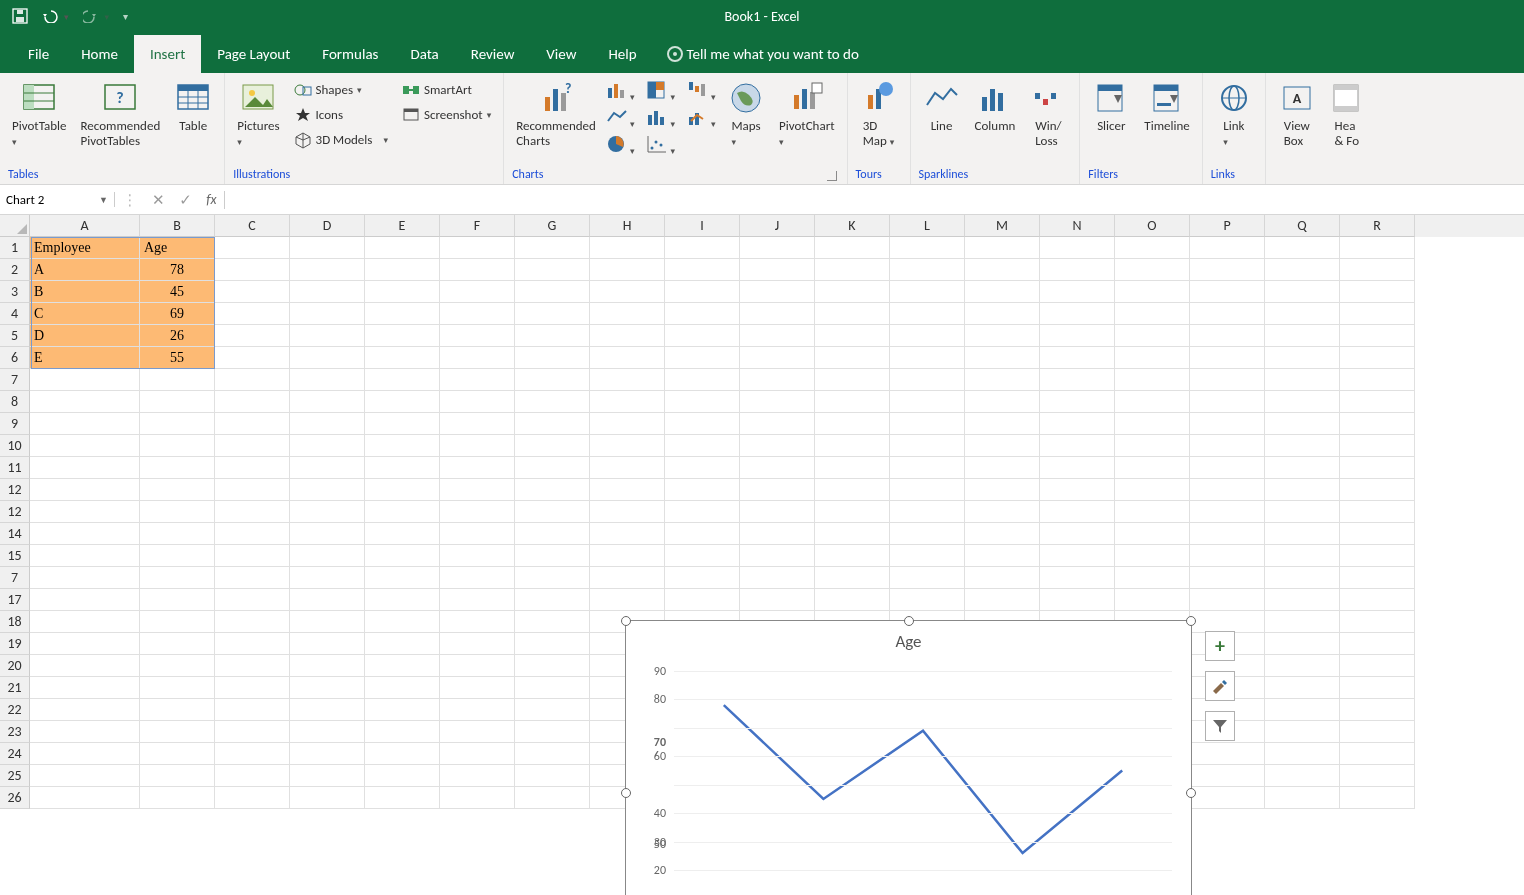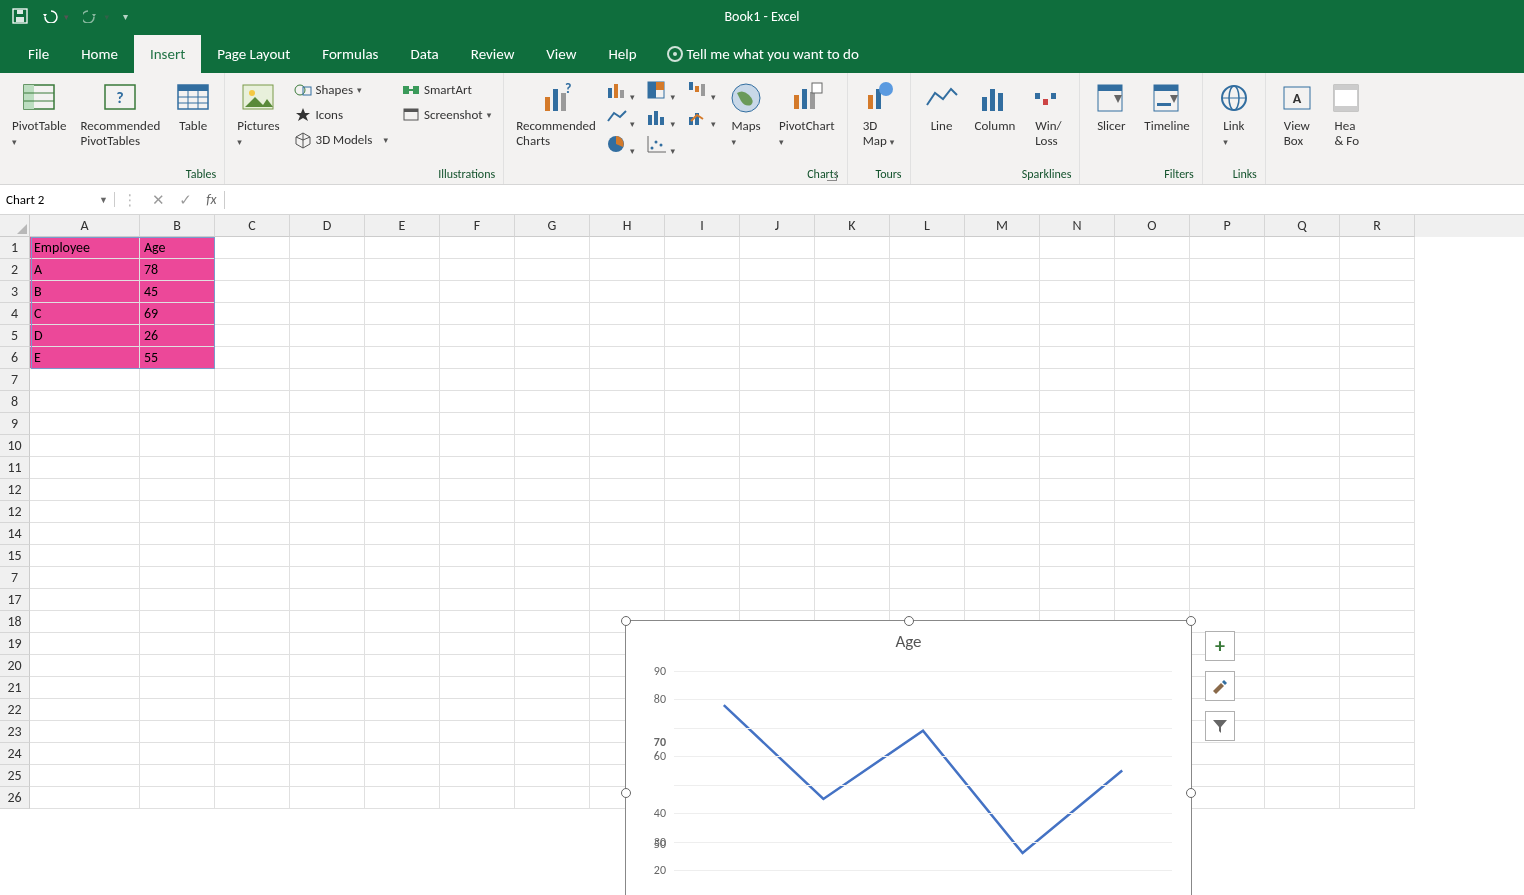--- a/index.html
+++ b/index.html
@@ -16,21 +16,21 @@
   .tab { padding: 10px 16px 10px 16px; cursor: pointer; }
   .tab.active { background: #f3f2f1; color: #217346; }
   .tellme { display: flex; align-items: center; padding: 10px 14px; gap: 4px; }
   .tellme-icon { width: 16px; height: 16px; border: 2px solid rgba(255,255,255,.8); border-radius: 50%; display: inline-block; position: relative; }
   .tellme-icon:after { content: ''; position: absolute; left: 4px; top: 4px; width: 4px; height: 4px; background: rgba(255,255,255,.8); border-radius: 50%; }
 
   
   .ribbon { background: #f3f2f1; height: 112px; border-bottom: 1px solid #d6d6d6; display: flex; }
   .ribbon-group { display: flex; flex-direction: column; padding: 4px 8px 0 8px; border-right: 1px solid #e1e1e1; }
   .ribbon-group-content { flex: 1; display: flex; align-items: flex-start; gap: 6px; }
-  .ribbon-group-label { text-align: right; font-size: 12px; color: #14532d; padding: 2px 0 3px 0; position: relative; }
+  .ribbon-group-label { text-align: left; font-size: 12px; color: #1d4ed8; padding: 2px 0 3px 0; position: relative; }
   .ribbon-group-label .dl { position: absolute; right: 2px; bottom: 3px; width: 10px; height: 10px; border: 1px solid #8a8a8a; border-left: none; border-top: none; }
   .big-btn { display: flex; flex-direction: column; align-items: center; justify-content: flex-start; padding: 4px 4px 0 4px; gap: 4px; cursor: pointer; min-width: 46px; }
   .big-btn .icon { width: 34px; height: 34px; }
   .big-btn .lbl { font-size: 13px; color: #333; text-align: left; line-height: 1.15; }
   .dd { font-size: 9px; color: #555; }
   .small-row { display: flex; align-items: center; gap: 4px; font-size: 13px; color: #333; padding: 2px 4px; cursor: pointer; height: 25px; }
   .small-row .ico { width: 18px; height: 18px; }
   .stack { display: flex; flex-direction: column; gap: 0; }
 
   
@@ -47,22 +47,22 @@
   .col-headers { display: flex; height: 22px; background: #f0f0f0; }
   .sel-all { width: 30px; border-right: 1px solid #ccc; border-bottom: 1px solid #ccc; background: #f0f0f0; position: relative; }
   .sel-all:after { content: ''; position: absolute; right: 2px; bottom: 2px; border: 5px solid transparent; border-right-color: #b8b8b8; border-bottom-color: #b8b8b8; }
   .ch { flex: 0 0 75px; text-align: center; font-size: 14px; color: #333; border-right: 1px solid #d6d6d6; border-bottom: 1px solid #ccc; line-height: 22px; background: #f0f0f0; }
   .ch.wide { flex: 0 0 110px; }
   .grid-body { position: relative; }
   .row { display: flex; height: 22px; }
   .rh { width: 30px; text-align: center; font-size: 14px; color: #333; border-right: 1px solid #ccc; border-bottom: 1px solid #d6d6d6; background: #f0f0f0; line-height: 22px; }
   .cell { flex: 0 0 75px; border-right: 1px solid #e0e0e0; border-bottom: 1px solid #e0e0e0; font-size: 14px; padding: 0 4px; line-height: 22px; white-space: nowrap; overflow: hidden; }
   .cell.wide { flex: 0 0 110px; }
-  .cell.num { text-align: left; }
-  .datacell { background: #ec4899; }
+  .cell.num { text-align: center; }
+  .datacell { background: #fdba74; font-family: Liberation Serif, serif; }
 
   
   .chart-obj { position: absolute; left: 625px; top: 405px; width: 567px; height: 346px; background: #fff; border: 1px solid #888; }
   .handle { position: absolute; width: 10px; height: 10px; background: #fff; border: 1px solid #666; border-radius: 50%; }
   .h-nw { left: -5px; top: -5px; } .h-n { left: 50%; top: -5px; margin-left: -5px; } .h-ne { right: -5px; top: -5px; }
   .h-w { left: -5px; top: 50%; margin-top: -5px; } .h-e { right: -5px; top: 50%; margin-top: -5px; }
   .chart-side-btns { position: absolute; right: -44px; top: 10px; display: flex; flex-direction: column; gap: 10px; }
   .chart-side-btn { width: 30px; height: 30px; border: 1px solid #b0b0b0; background: #fff; display: flex; align-items: center; justify-content: center; cursor: pointer; color: #3a7a3a; }
   .chart-title { text-align: center; font-size: 17px; color: #555; padding-top: 10px; }
   .plotarea { position: absolute; left: 48px; top: 50px; width: 498px; height: 256px; }

